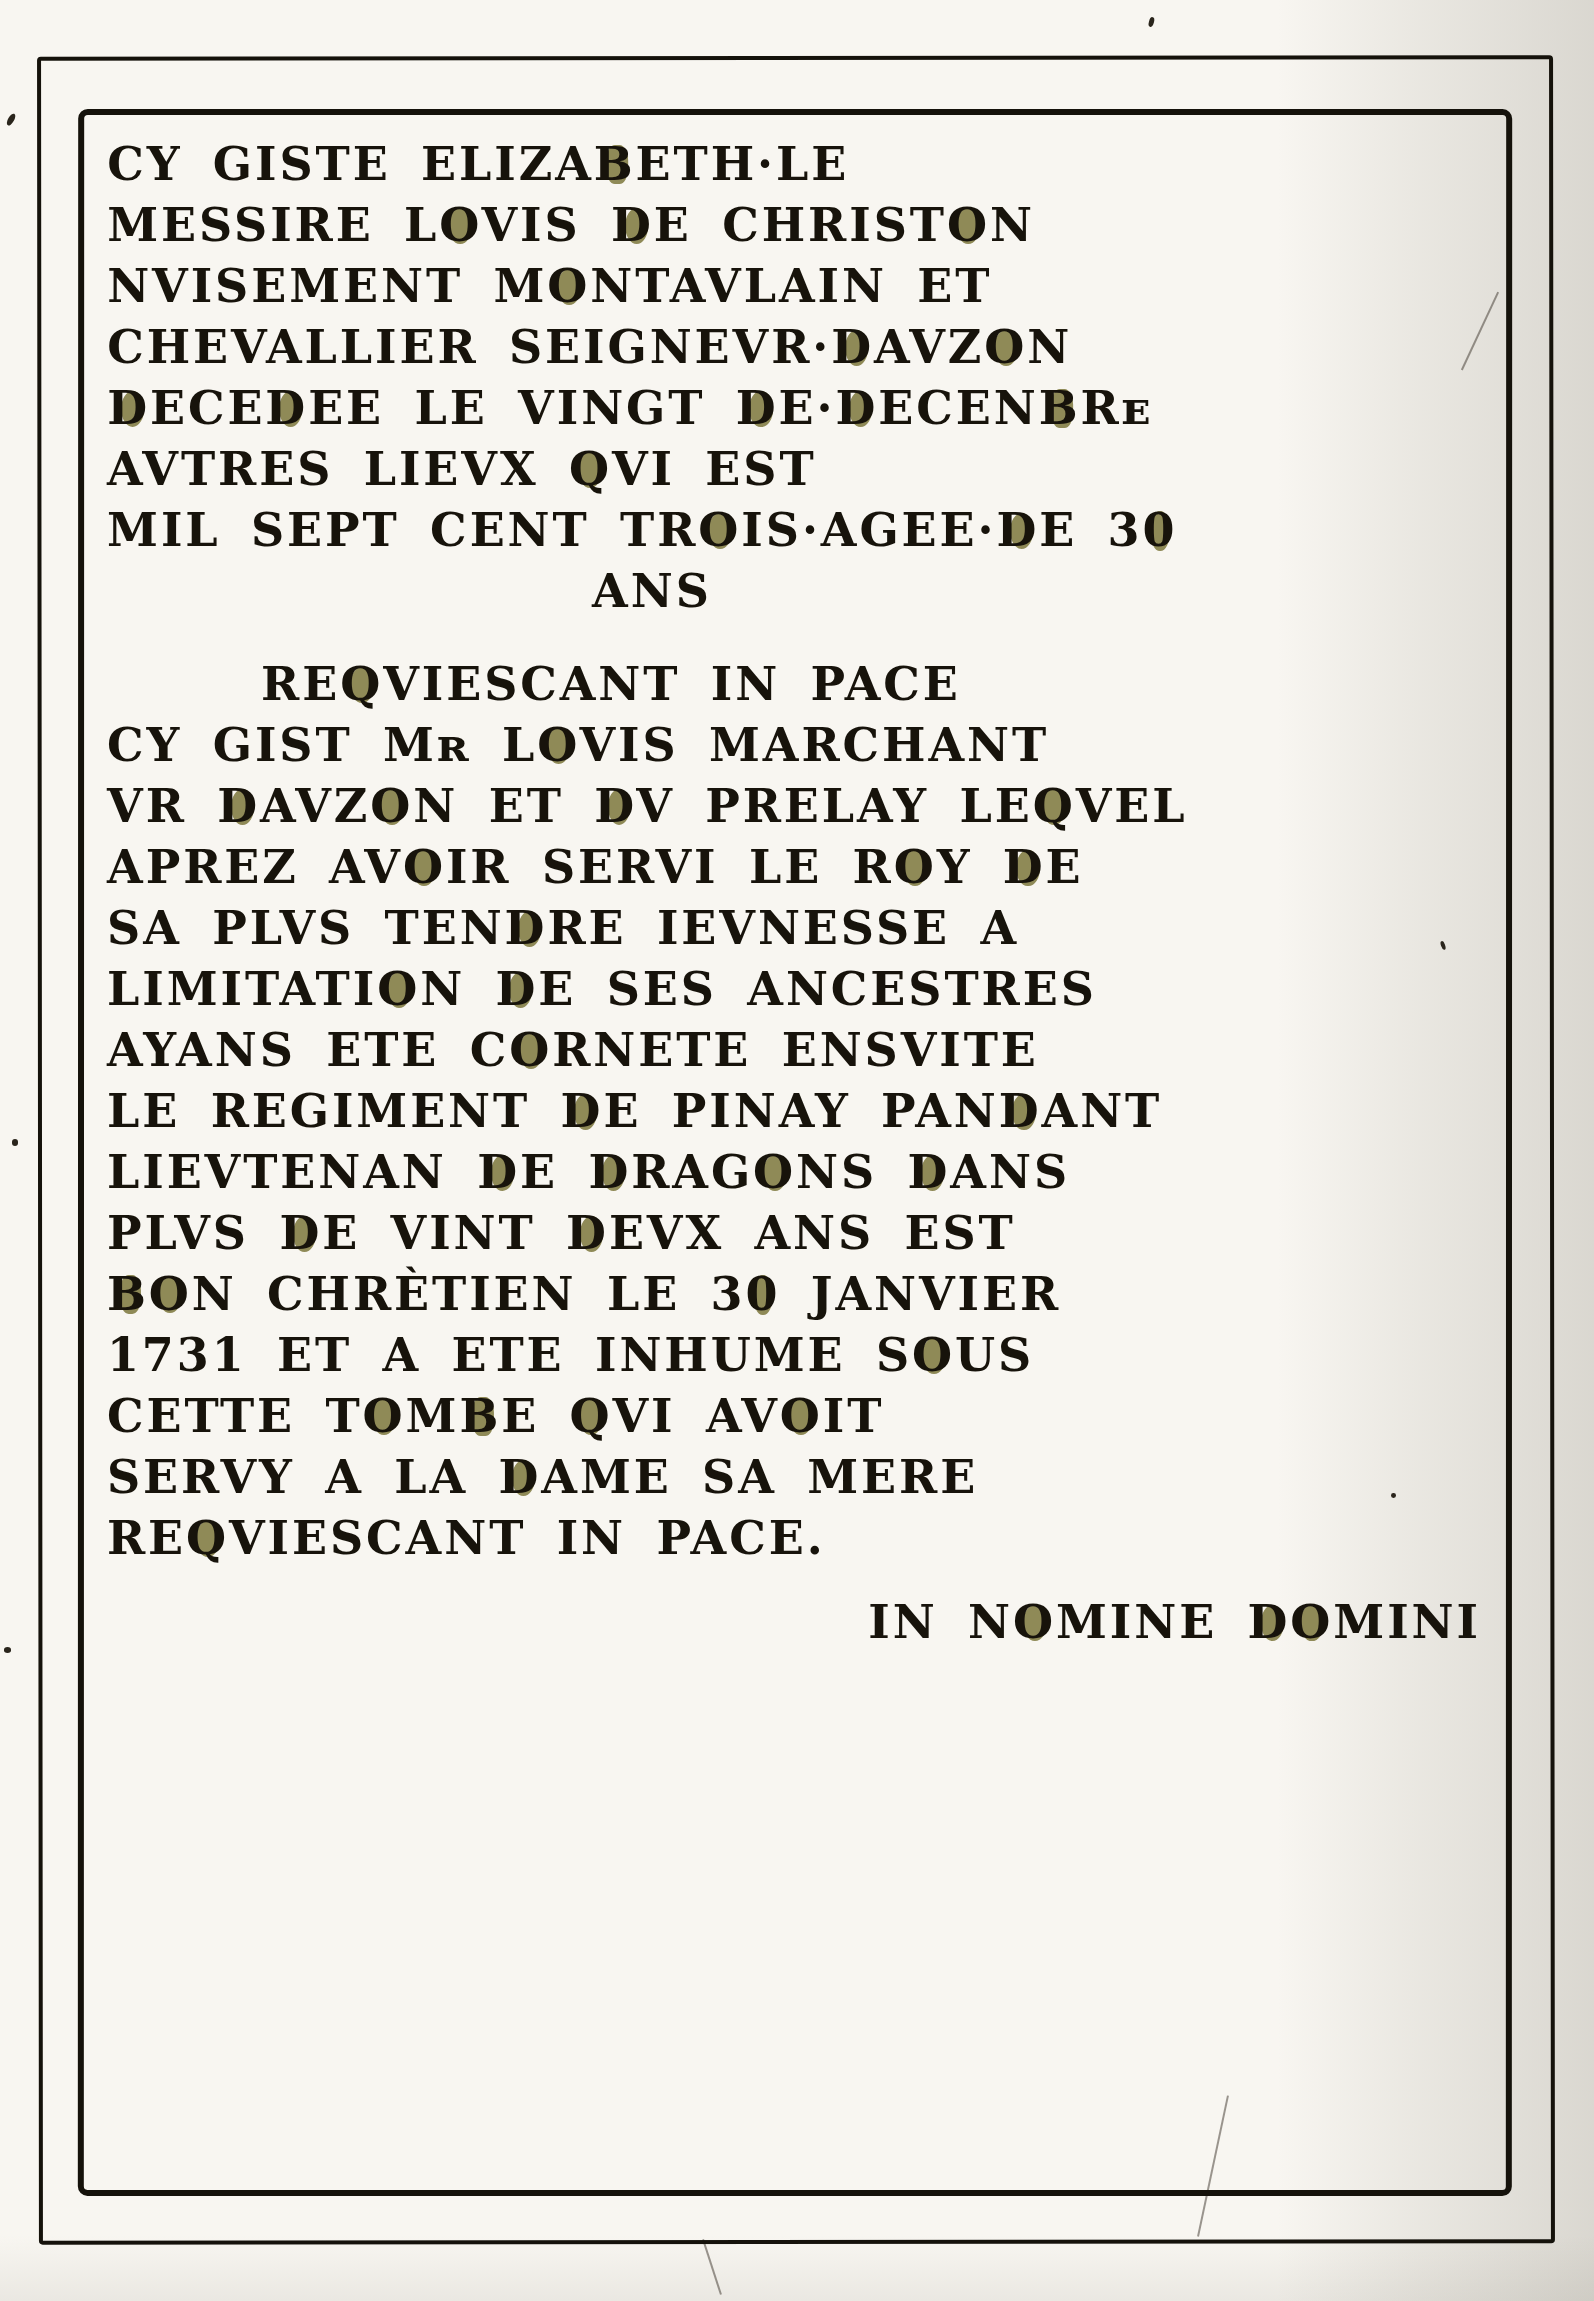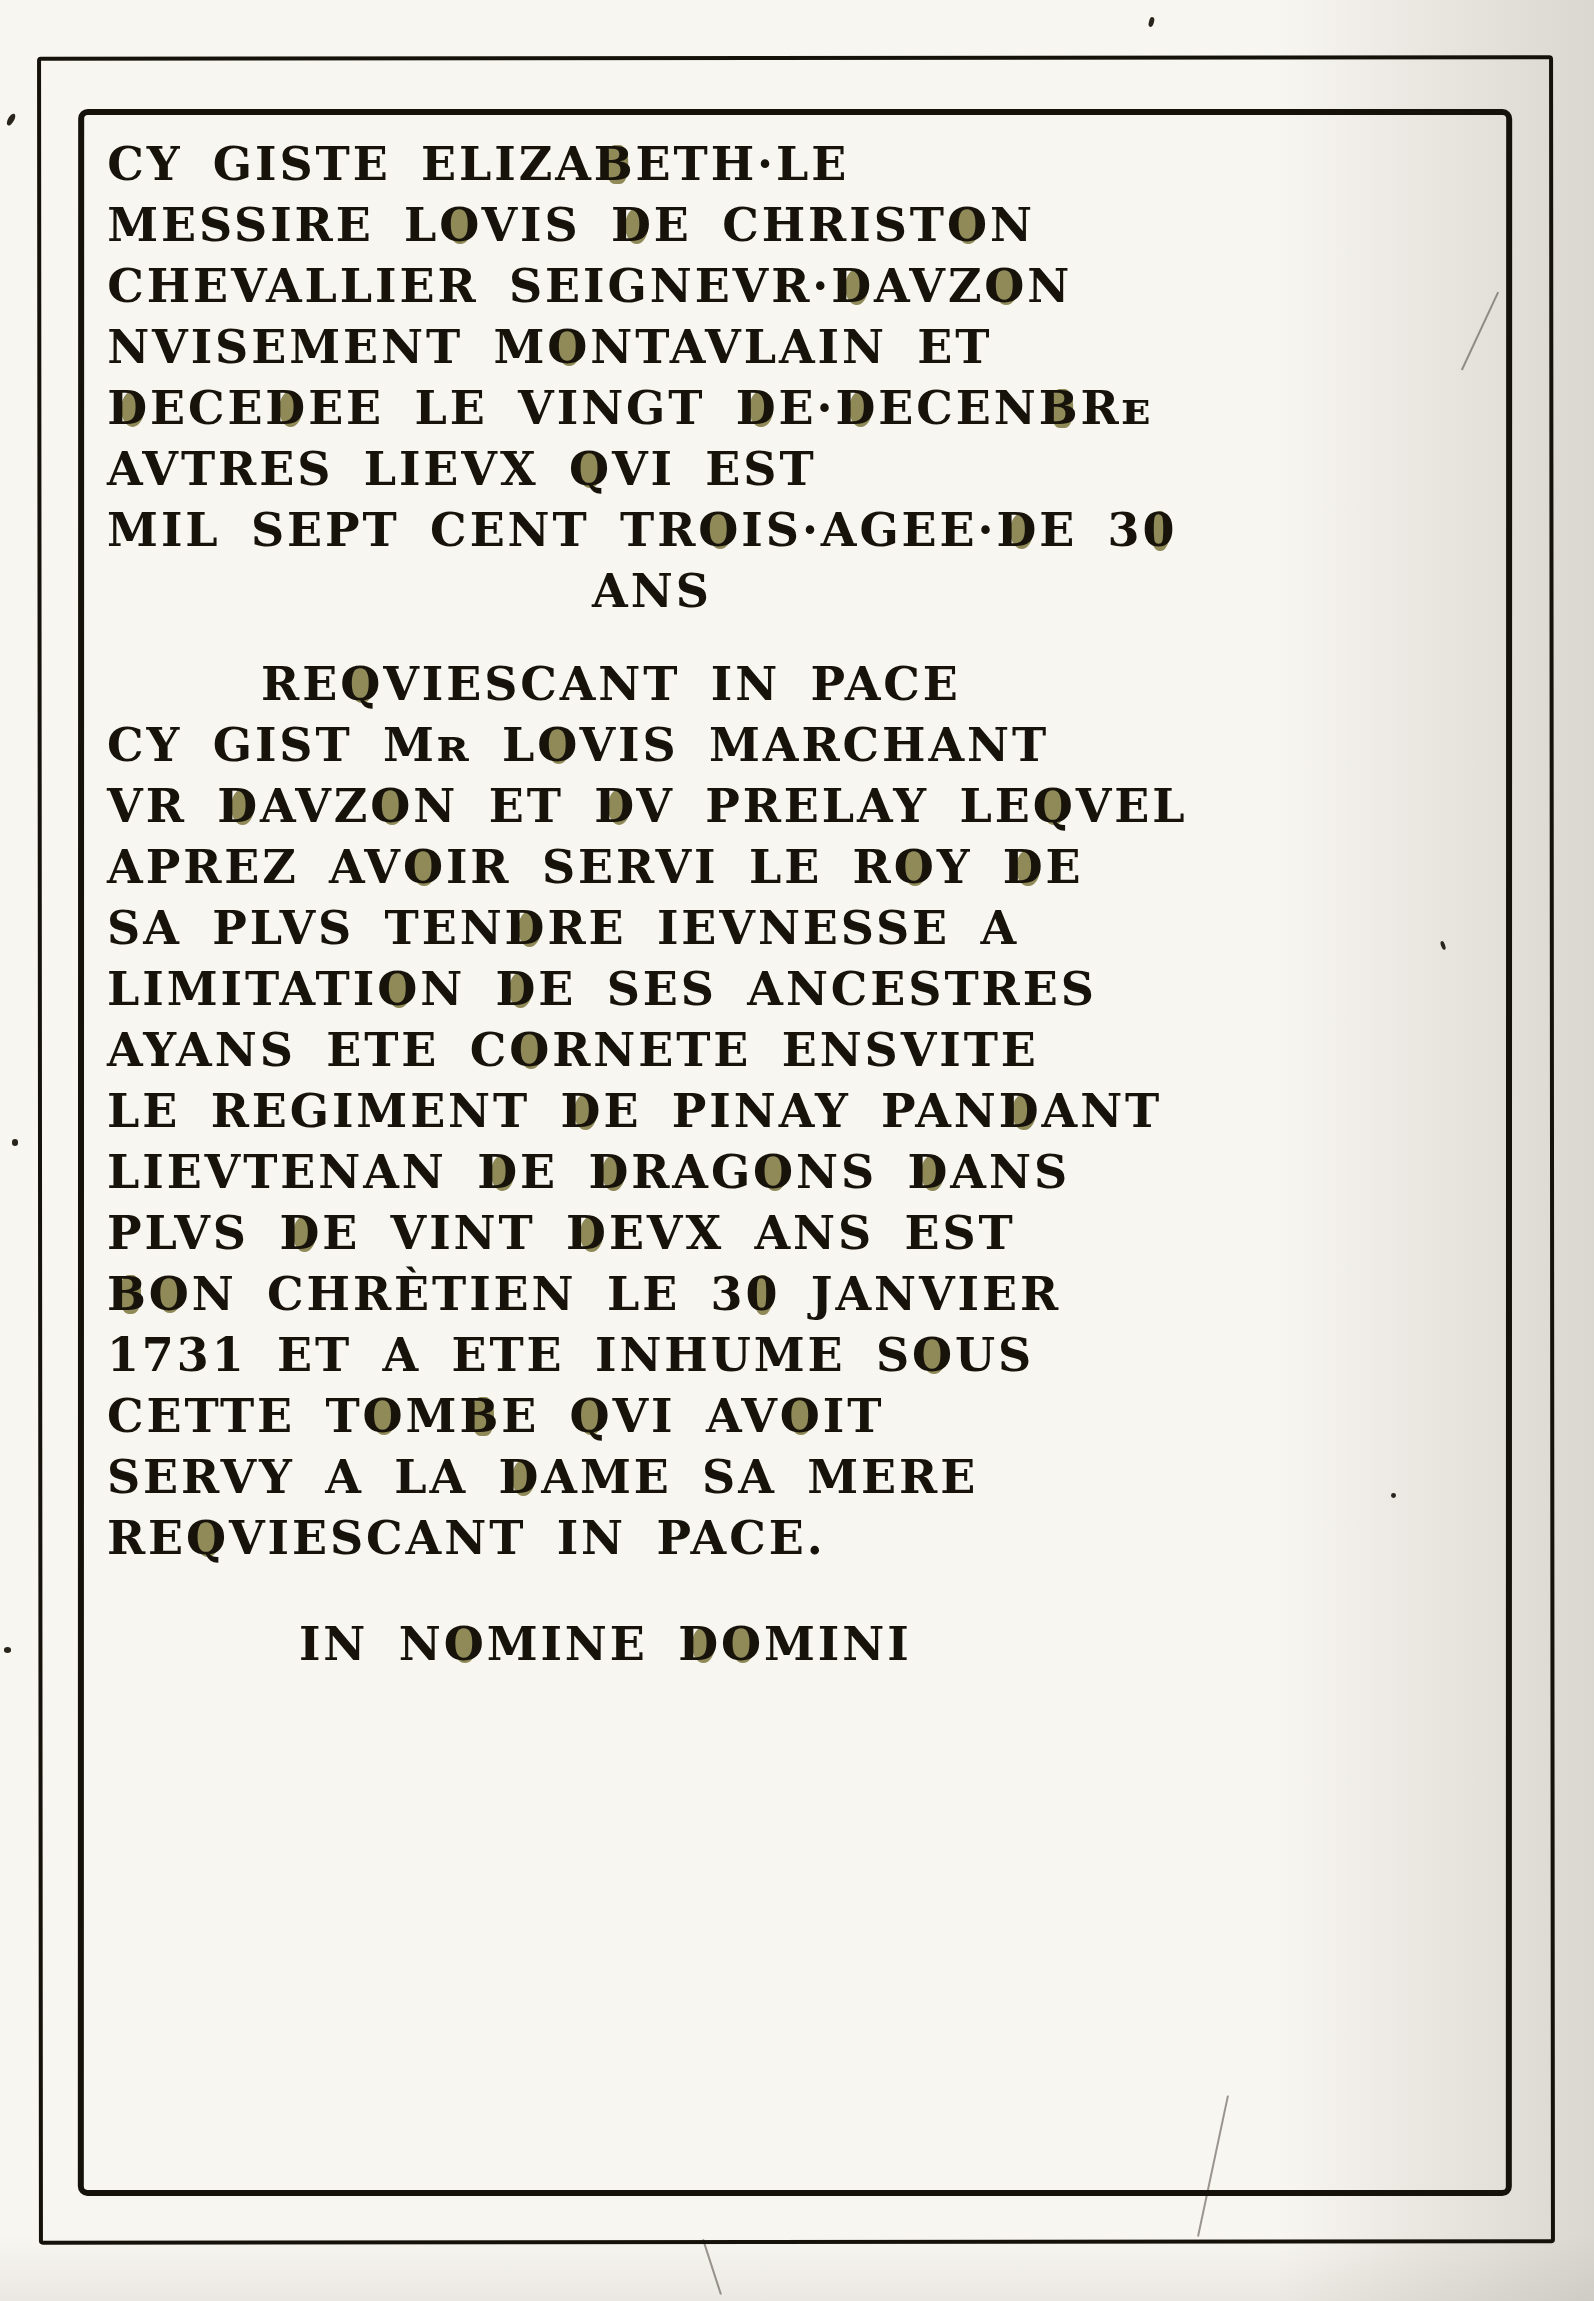--- a/index.html
+++ b/index.html
@@ -38,21 +38,21 @@
     position:absolute;left:23px;top:19px;right:25px;
     color:#17130b;
     font-size:46px;font-weight:700;
     letter-spacing:2.9px;word-spacing:11.5px;
     white-space:nowrap;
   }
   .line{height:61px;line-height:61px;}
   .indent-ans{padding-left:485px;}
   .indent-rip{padding-left:154px;margin-top:32px;}
   .para-gap{}
-  .closing{margin-top:45px;padding-left:192px;}
+  .closing{margin-top:23px;padding-left:192px;text-align:right;}
 
   
   .il{position:relative;z-index:0;}
   .il::before{
     content:"";position:absolute;z-index:-1;border-radius:50%;
     background:#8f8a57;
   }
   .il-O::before,.il-Q::before{left:22%;right:22%;top:19%;bottom:15%;}
   .il-0::before{left:22%;right:22%;top:14%;bottom:12%;}
   .il-D::before{left:32%;right:14%;top:18%;bottom:15%;}
@@ -74,22 +74,22 @@
   <div class="speck" style="left:1441px;top:941px;width:3.8px;height:8.6px;transform:rotate(-20deg);"></div>
   <div class="scratch" style="left:1212px;top:2094px;width:1.9px;height:144px;transform:rotate(12deg);"></div>
   <div class="scratch" style="left:711px;top:2238px;width:1.9px;height:58px;transform:rotate(-18deg);"></div>
   <div class="scratch" style="left:1479px;top:288px;width:1.9px;height:86px;transform:rotate(25deg);"></div>
 
   <div class="outer-frame">
     <div class="inner-frame">
       <div class="text-block">
         <div class="line">CY GISTE ELIZA<span class="il il-B">B</span>ETH·LE</div>
         <div class="line">MESSIRE L<span class="il il-O">O</span>VIS <span class="il il-D">D</span>E CHRIST<span class="il il-O">O</span>N</div>
+        <div class="line">NVISEMENT M<span class="il il-O">O</span>NTAVLAIN ET</div>
         <div class="line">CHEVALLIER SEIGNEVR·<span class="il il-D">D</span>AVZ<span class="il il-O">O</span>N</div>
-        <div class="line">NVISEMENT M<span class="il il-O">O</span>NTAVLAIN ET</div>
         <div class="line"><span class="il il-D">D</span>ECE<span class="il il-D">D</span>EE LE VINGT <span class="il il-D">D</span>E·<span class="il il-D">D</span>ECEN<span class="il il-B">B</span>Rᴇ</div>
         <div class="line">AVTRES LIEVX <span class="il il-Q">Q</span>VI EST</div>
         <div class="line">MIL SEPT CENT TR<span class="il il-O">O</span>IS·AGEE·<span class="il il-D">D</span>E 3<span class="il il-0">0</span></div>
         <div class="line indent-ans">ANS</div>
         <div class="line indent-rip">RE<span class="il il-Q">Q</span>VIESCANT IN PACE</div>
         <div class="line para-gap">CY GIST Mʀ L<span class="il il-O">O</span>VIS MARCHANT</div>
         <div class="line">VR <span class="il il-D">D</span>AVZ<span class="il il-O">O</span>N ET <span class="il il-D">D</span>V PRELAY LE<span class="il il-Q">Q</span>VEL</div>
         <div class="line">APREZ AV<span class="il il-O">O</span>IR SERVI LE R<span class="il il-O">O</span>Y <span class="il il-D">D</span>E</div>
         <div class="line">SA PLVS TEN<span class="il il-D">D</span>RE IEVNESSE A</div>
         <div class="line">LIMITATI<span class="il il-O">O</span>N <span class="il il-D">D</span>E SES ANCESTRES</div>

